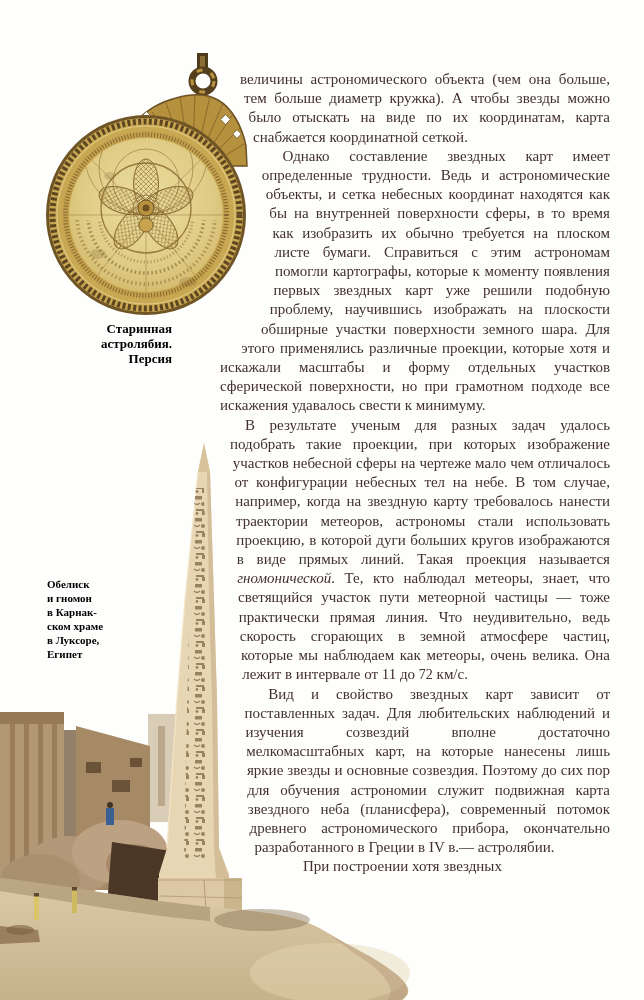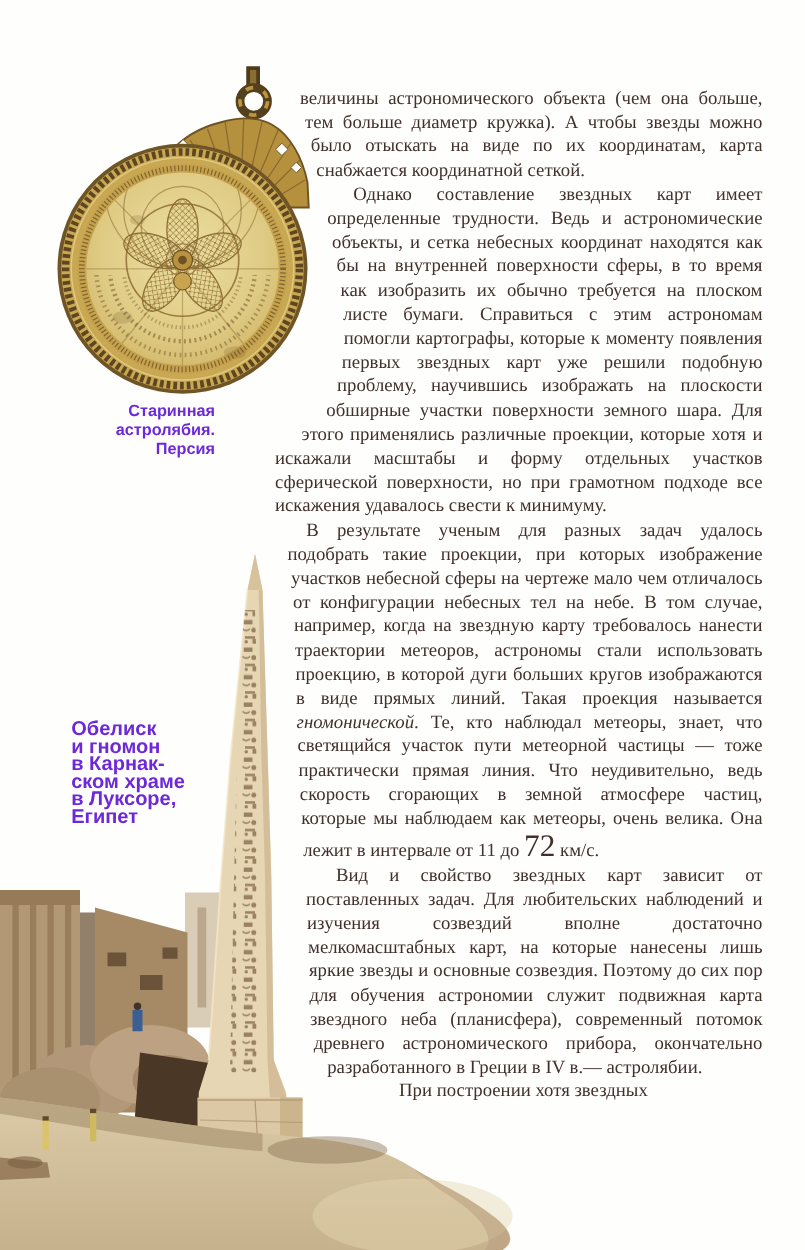--- a/index.html
+++ b/index.html
@@ -5,34 +5,34 @@
   html,body{margin:0;padding:0;background:#ffffff;}
   .page{position:relative;width:644px;height:1000px;background:#fefefdff;overflow:hidden;
         font-family:"Liberation Serif", serif;}
   
   .textcol{position:absolute;left:220px;top:70px;width:390px;z-index:3;
            font-size:15px;line-height:19.2px;text-align:justify;color:#41302c;
            hyphens:auto;-webkit-hyphens:auto;}
   .textcol p{margin:0;text-indent:25px;}
   .textcol p.cont{text-indent:0;}
   .it{font-style:italic;margin-top:44px;}
-  .speed{font-size:25px;line-height:1;}
+  .speed{font-size:14px;line-height:1;}
   
   .float-a{float:left;width:86px;height:282px;
     shape-outside:polygon(0px 0px,16px 0px,23px 34px,31px 68px,39px 102px,46px 136px,
       52px 168px,55px 198px,52px 224px,44px 246px,31px 262px,14px 274px,0px 282px);}
   .float-b{float:left;clear:left;width:176px;height:580px;
     shape-outside:polygon(0px 0px,0px 92px,10px 102px,14px 130px,16px 180px,17px 230px,
       19px 280px,22px 330px,25px 380px,27px 430px,28px 478px,33px 504px,52px 522px,
       94px 540px,144px 556px,176px 566px,176px 580px,0px 580px);}
   
-  .cap{position:absolute;font-family:Liberation Sans, sans-serif;font-weight:bold;
-       color:#6d28d9;white-space:pre-line;z-index:4;}
+  .cap{position:absolute;font-family:Liberation Serif, serif;font-weight:bold;
+       color:#000000;white-space:pre-line;z-index:4;}
   .cap1{left:40px;width:132px;top:321px;font-size:13px;line-height:15px;text-align:right;}
-  .cap2{left:57px;top:577px;font-size:16px;line-height:14px;text-align:left;}
+  .cap2{left:47px;top:577px;font-size:11px;line-height:14px;text-align:left;}
   
   .astro{position:absolute;left:40px;top:48px;z-index:1;}
   .obel{position:absolute;left:0px;top:428px;z-index:1;}
 </style>
 </head>
 <body>
 
 <div class="page">
 
   <svg class="astro" width="212" height="280" viewBox="0 0 212 280">

